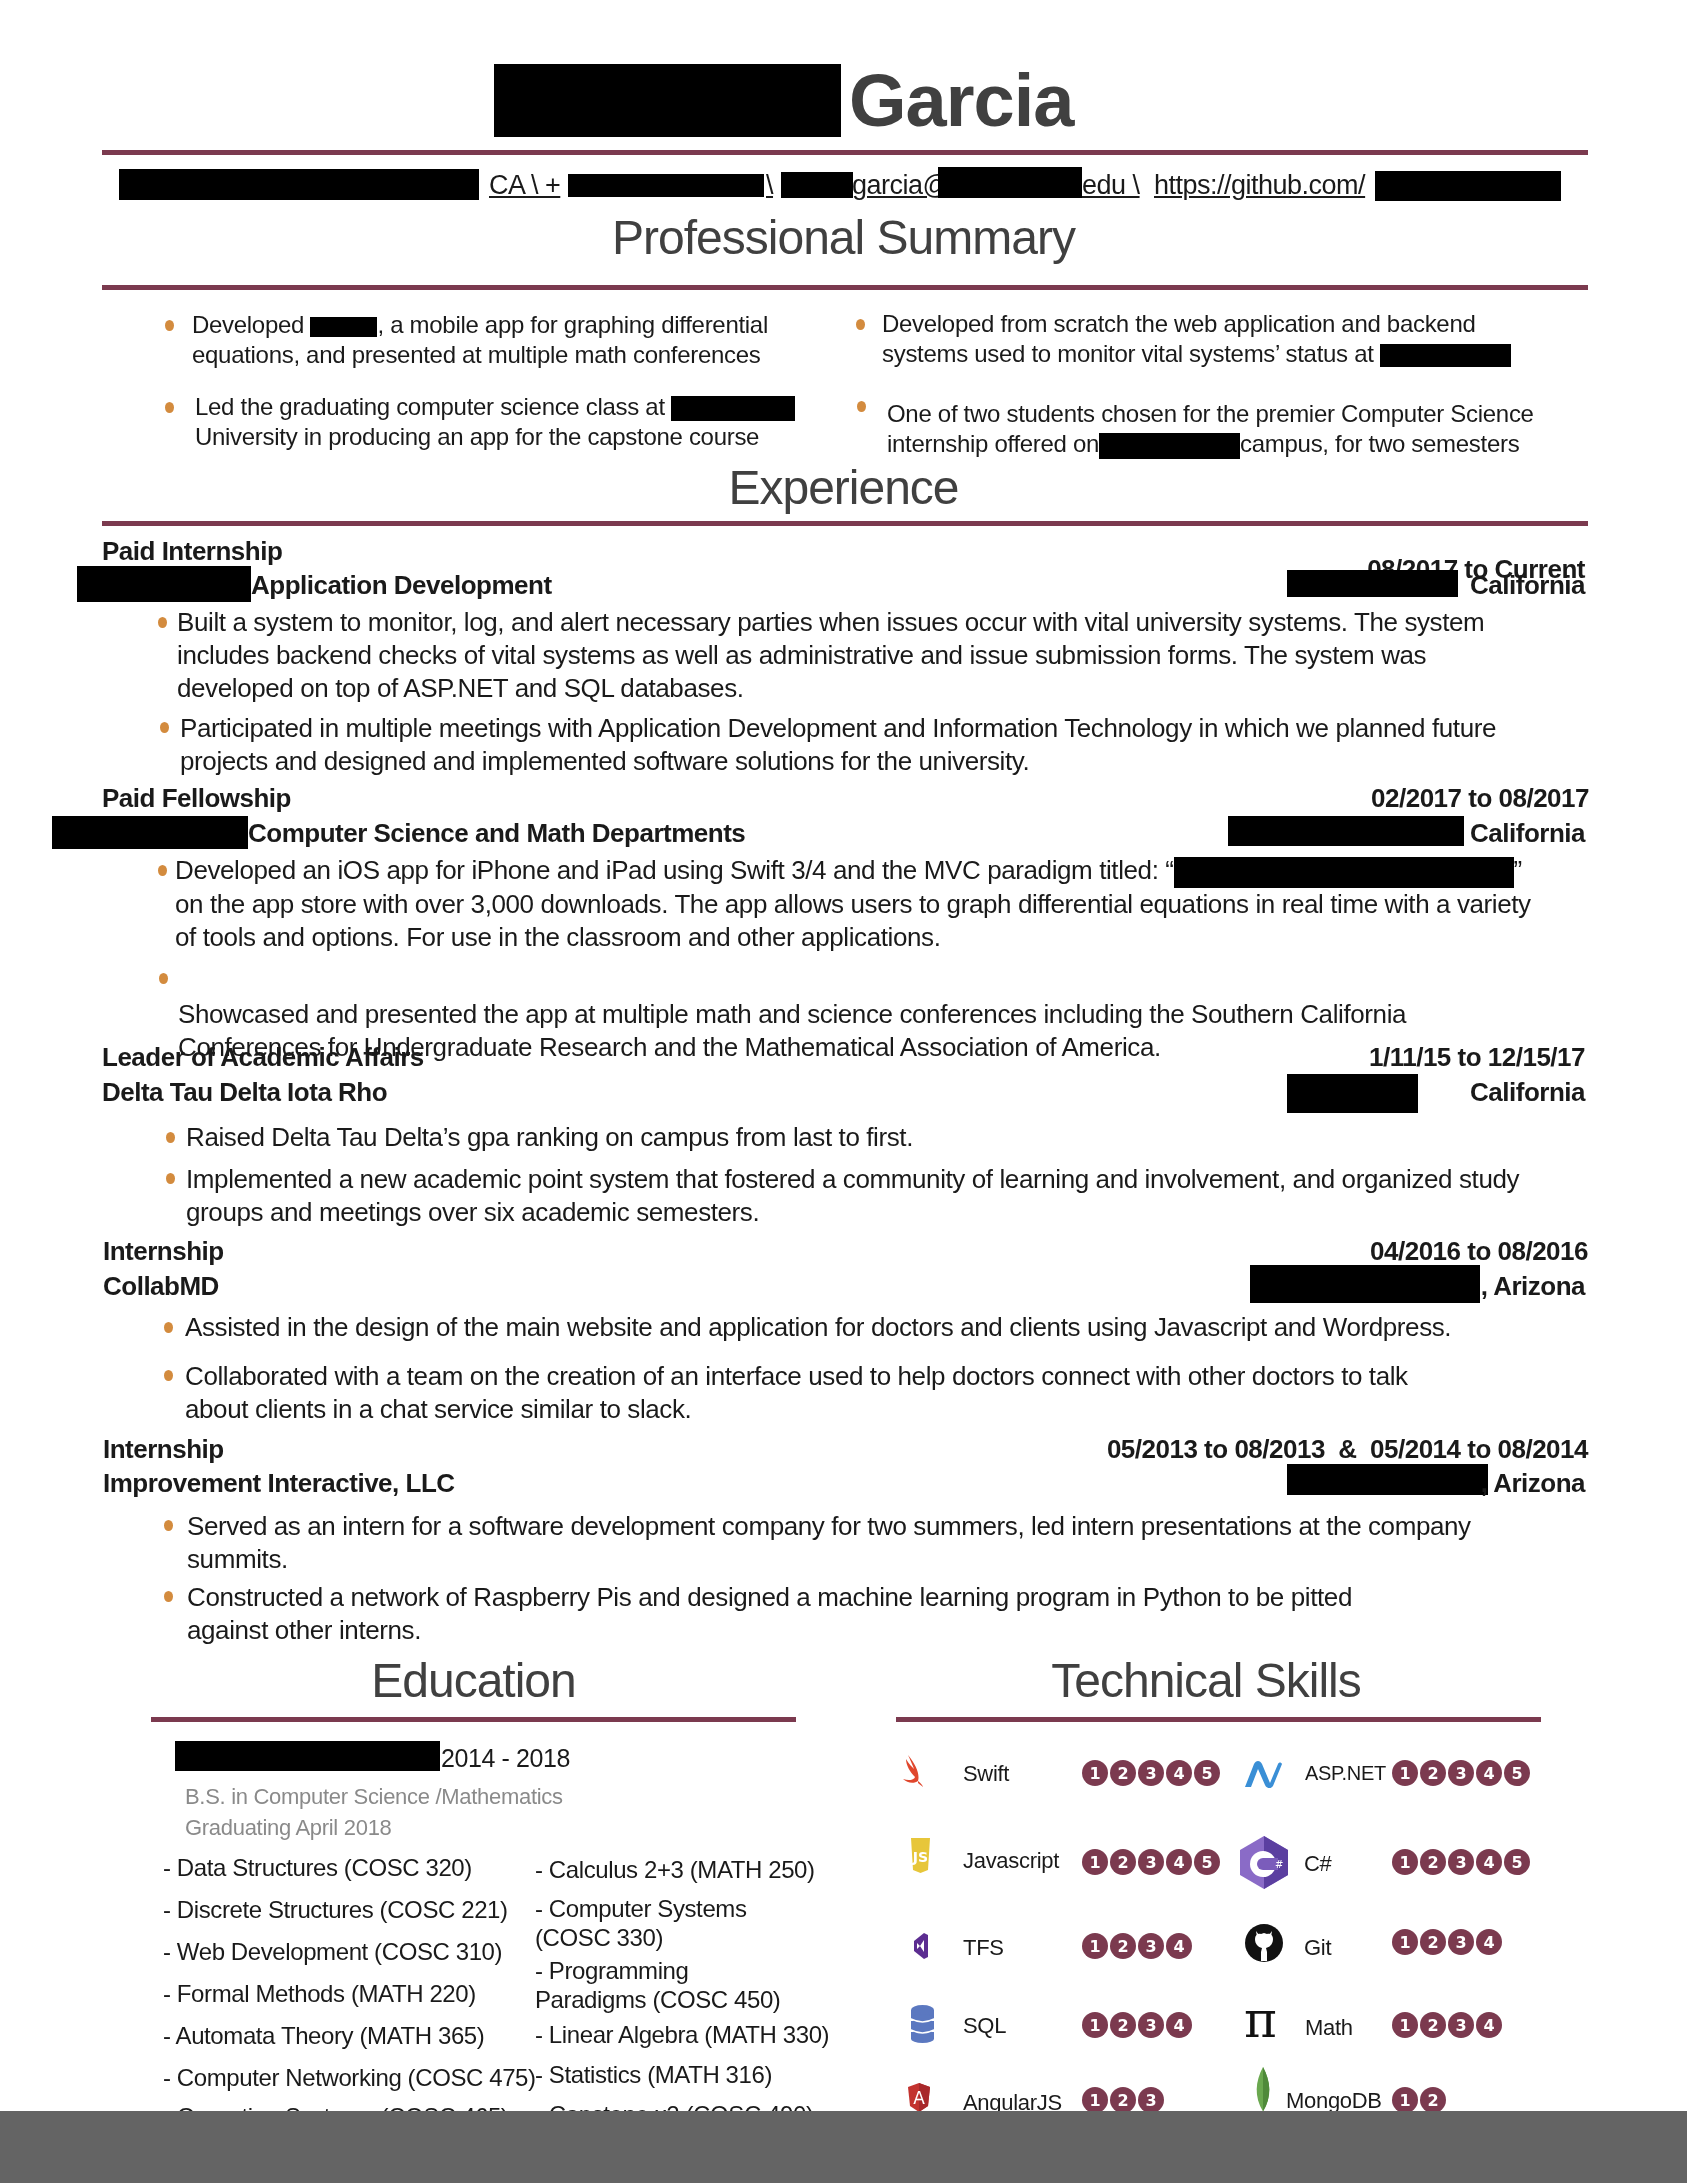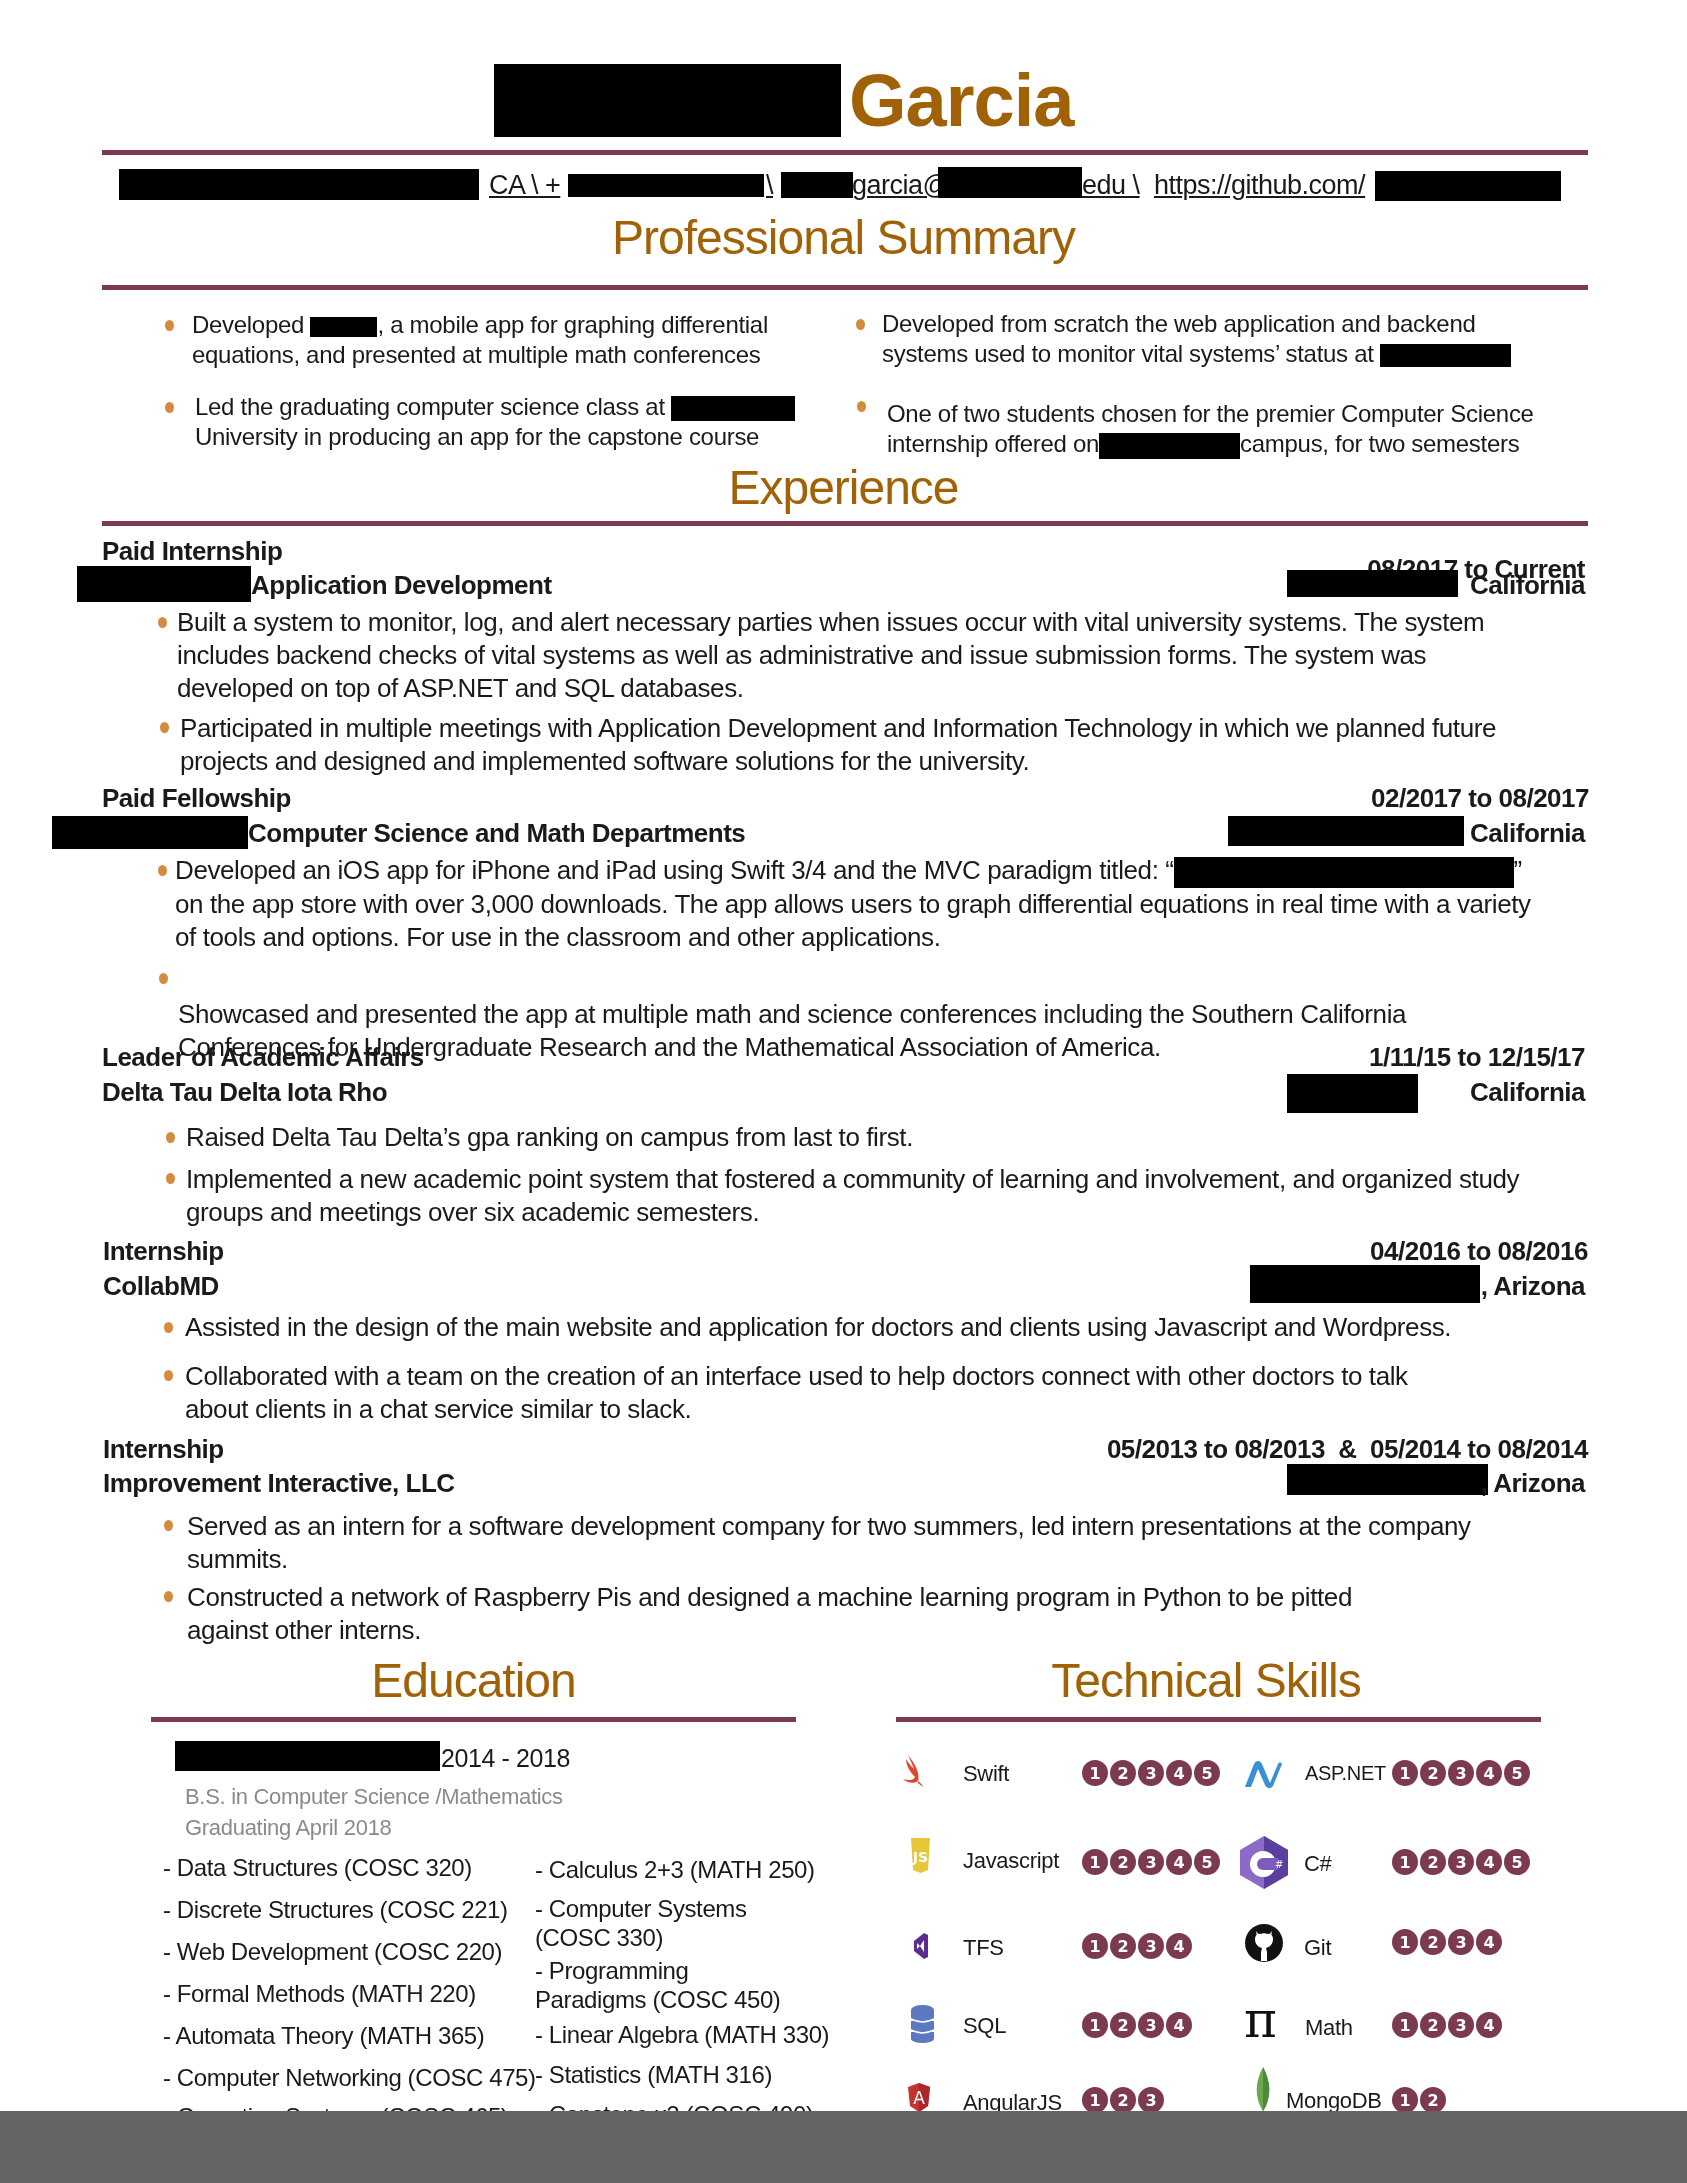--- a/index.html
+++ b/index.html
@@ -4,21 +4,21 @@
 <style>
   html, body { margin:0; padding:0; }
   body {
     width:1687px; height:2183px; position:relative; overflow:hidden;
     background:#ffffff; color:#1a1a1a;
     font-family:"Liberation Sans", sans-serif;
   }
   .abs { position:absolute; }
   .redact { position:absolute; background:#000; }
   .rule { position:absolute; height:4.5px; background:#7b3a4f; }
-  .maroon { color:#a16207; }
+  .maroon { color:#404040; }
   .name-last { font-size:74px; font-weight:bold; letter-spacing:-1px; line-height:1; }
   .contact { font-size:27px; line-height:1; white-space:nowrap; letter-spacing:-0.5px;text-decoration:underline; }
   .section-title { font-size:48px; line-height:1; white-space:nowrap; letter-spacing:-1px; text-align:center; }
   .sum-bullet { font-size:24px; line-height:30px; letter-spacing:-0.3px; }
   .dot { position:absolute; width:9px; height:11px; border-radius:50%; background:#d38b3e; }
   .exp-head { font-size:26px; font-weight:bold; line-height:1; white-space:nowrap; letter-spacing:-0.5px; }
   .exp-text { font-size:26px; line-height:33px; letter-spacing:-0.4px; }
   .edu-text { font-size:25px; line-height:1; white-space:nowrap; letter-spacing:-0.4px; }
   .edu-sub { font-size:22px; color:#8a8a8a; white-space:nowrap; letter-spacing:-0.3px; }
   .course { font-size:24px; line-height:29px; letter-spacing:-0.4px; }
@@ -159,21 +159,21 @@
 <div class="rule" style="left:151px;top:1717px;width:645px;"></div>
 
 <div class="redact" style="left:175px;top:1741px;width:265px;height:30px;"></div>
 <div class="abs edu-text" style="left:441px;top:1746px;">2014 - 2018</div>
 <div class="abs edu-sub" style="left:185px;top:1784px;">B.S. in Computer Science /Mathematics</div>
 <div class="abs edu-sub" style="left:185px;top:1815px;">Graduating April 2018</div>
 
 <div class="abs" style="left:163px;top:1853px;width:377px;">
   <div class="course" style="height:42px;">- Data Structures (COSC 320)</div>
   <div class="course" style="height:42px;">- Discrete Structures (COSC 221)</div>
-  <div class="course" style="height:42px;">- Web Development (COSC 220)</div>
+  <div class="course" style="height:42px;">- Web Development (COSC 310)</div>
   <div class="course" style="height:42px;">- Formal Methods (MATH 220)</div>
   <div class="course" style="height:42px;">- Automata Theory (MATH 365)</div>
   <div class="course" style="height:39px;">- Computer Networking (COSC 475)</div>
   <div class="course" style="height:42px;">- Operating Systems (COSC 465)</div>
 </div>
 
 <div class="abs" style="left:535px;top:1855px;width:298px;">
   <div class="course" style="height:39px;">- Calculus 2+3 (MATH 250)</div>
   <div class="course" style="height:62px;width:228px;">- Computer Systems (COSC 330)</div>
   <div class="course" style="height:64px;width:258px;">- Programming Paradigms (COSC 450)</div>

